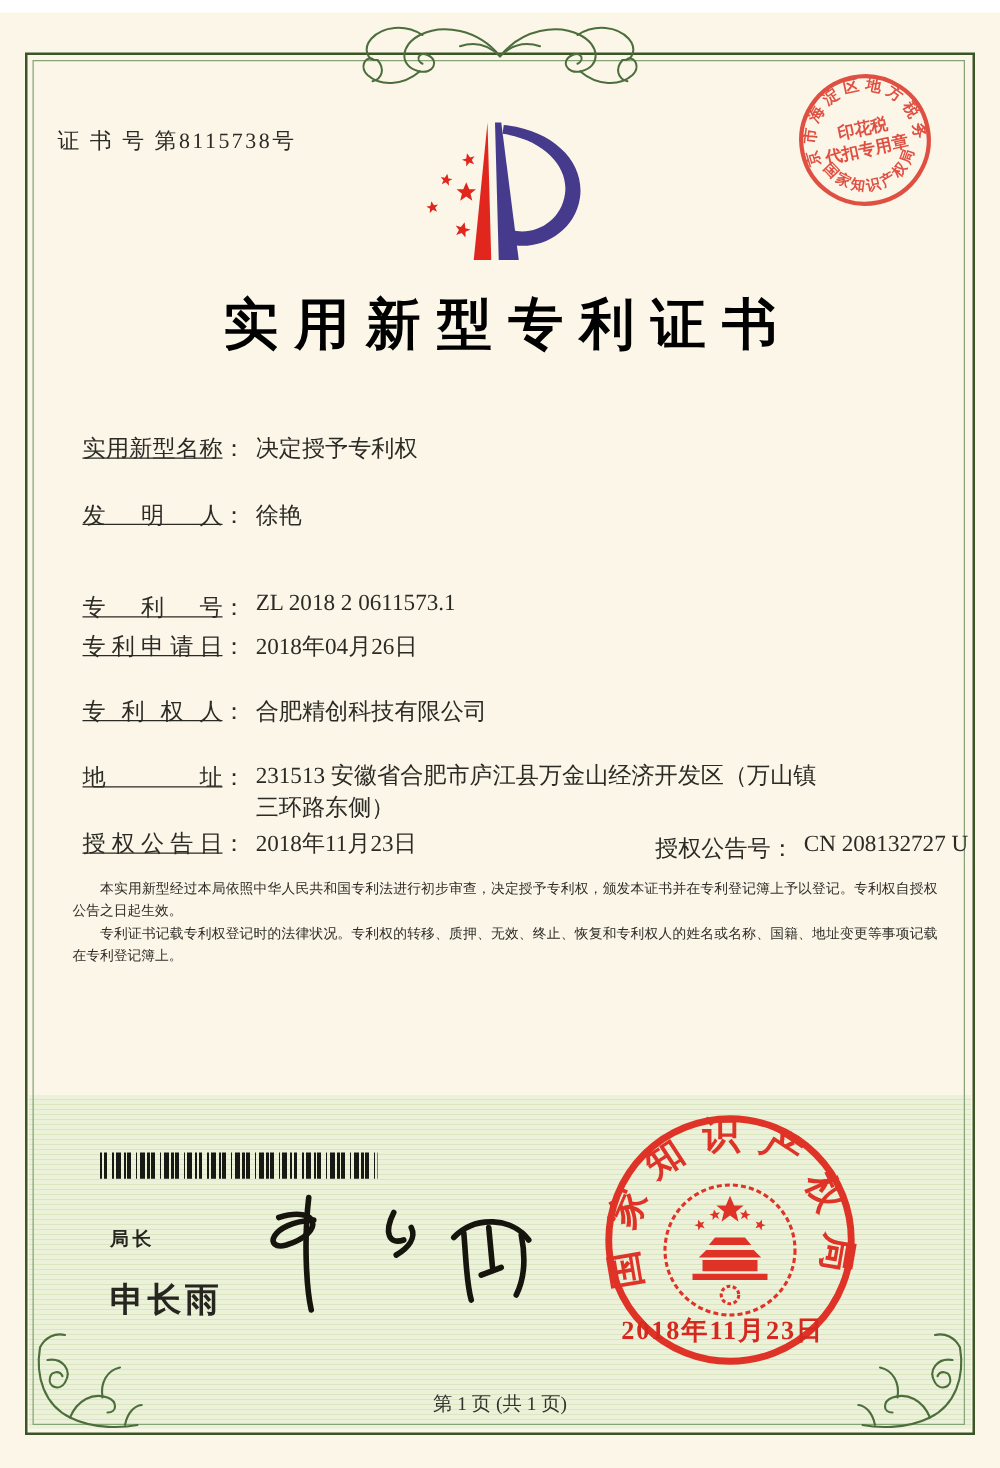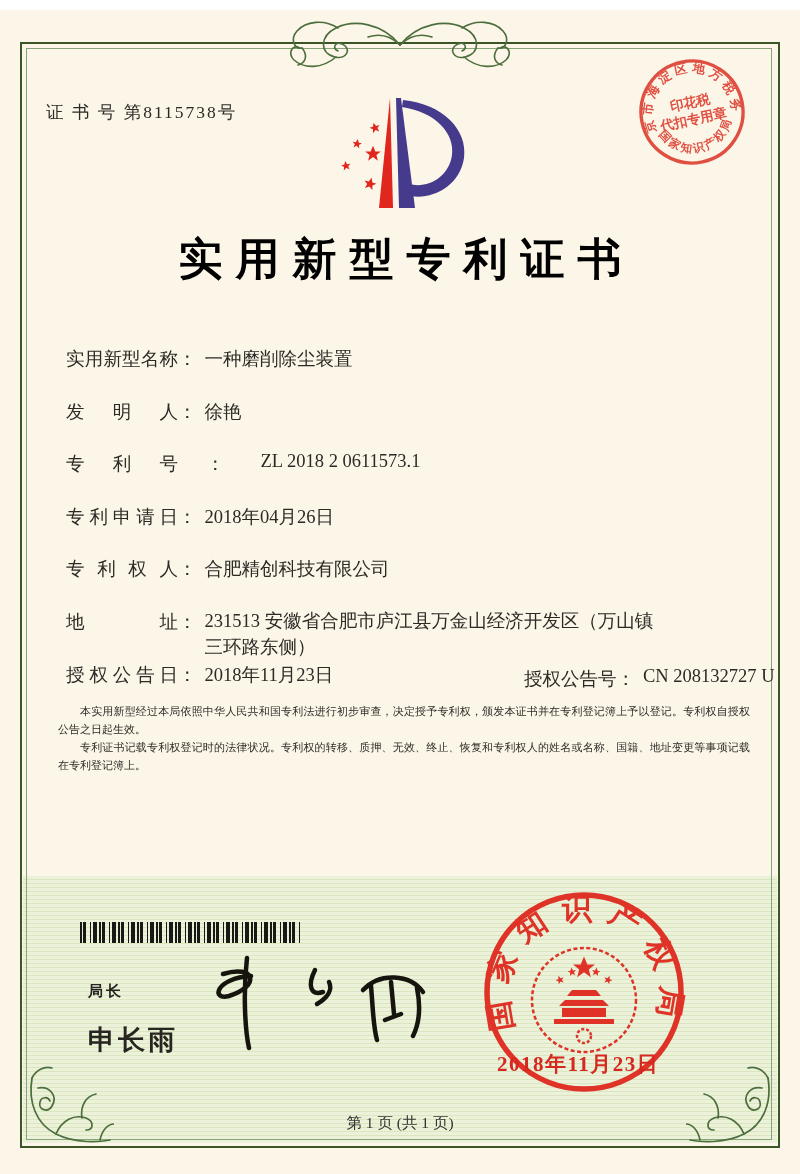--- a/index.html
+++ b/index.html
@@ -16,21 +16,21 @@
   .cert-no{position:absolute;left:46px;top:90px;font-size:17.5px;letter-spacing:2px;z-index:2;}
   
   .logo{position:absolute;left:333px;top:82px;z-index:2;}
   
   .tax-stamp{position:absolute;left:634px;top:44px;transform:rotate(-12deg);opacity:.88;z-index:2;}
   
   .title{position:absolute;left:0;top:220px;width:100%;text-align:center;font-size:44px;font-weight:bold;
          letter-spacing:13px;text-indent:13px;z-index:2;color:#000000;}
   
   .f-row{position:absolute;left:66px;font-size:18.5px;display:flex;align-items:flex-start;z-index:2;white-space:nowrap;}
-  .f-label{display:inline-block;width:112px;text-align:justify;text-align-last:justify;}
+  .f-label{display:inline-block;width:112px;text-align:justify;text-align-last:justify;text-decoration:underline;}
   .f-colon{margin-right:8px;}
   .f-value{white-space:pre-line;}
   .addr .f-value{width:548px;white-space:pre-line;line-height:1.38;}
   .grant-no{position:absolute;left:458px;top:4px;display:flex;}
   
   .body-text{position:absolute;left:58px;top:692px;width:692px;font-size:11px;line-height:1.645;
              text-align:justify;z-index:2;color:#2e2c27;}
   .body-text p{margin:0;text-indent:2em;}
   
   .barcode{position:absolute;left:80px;top:912px;width:222px;height:21px;z-index:2;
@@ -120,28 +120,28 @@
     </text>
     <text x="58" y="53" text-anchor="middle" fill="#dd3a2c" font-size="13.5" font-weight="bold">印花税</text>
     <text x="58" y="70" text-anchor="middle" fill="#dd3a2c" font-size="13.5" font-weight="bold">代扣专用章</text>
   </svg>
 
   <div class="title">实用新型专利证书</div>
 
   <div class="f-row" style="top:336px;">
     <span class="f-label">实用新型名称</span>
       <span class="f-colon">：</span>
-    <span class="f-value">一种磨削除尘装置</span>
+    <span class="f-value">决定授予专利权</span>
   </div>
   <div class="f-row" style="top:389px;">
     <span class="f-label">发明人</span>
       <span class="f-colon">：</span>
     <span class="f-value">徐艳</span>
   </div>
-  <div class="f-row" style="top:441px;gap:28px;">
+  <div class="f-row" style="top:463px;">
     <span class="f-label">专利号</span>
       <span class="f-colon">：</span>
     <span class="f-value">ZL 2018 2 0611573.1</span>
   </div>
   <div class="f-row" style="top:494px;">
     <span class="f-label">专利申请日</span>
       <span class="f-colon">：</span>
     <span class="f-value">2018年04月26日</span>
   </div>
   <div class="f-row" style="top:546px;">

